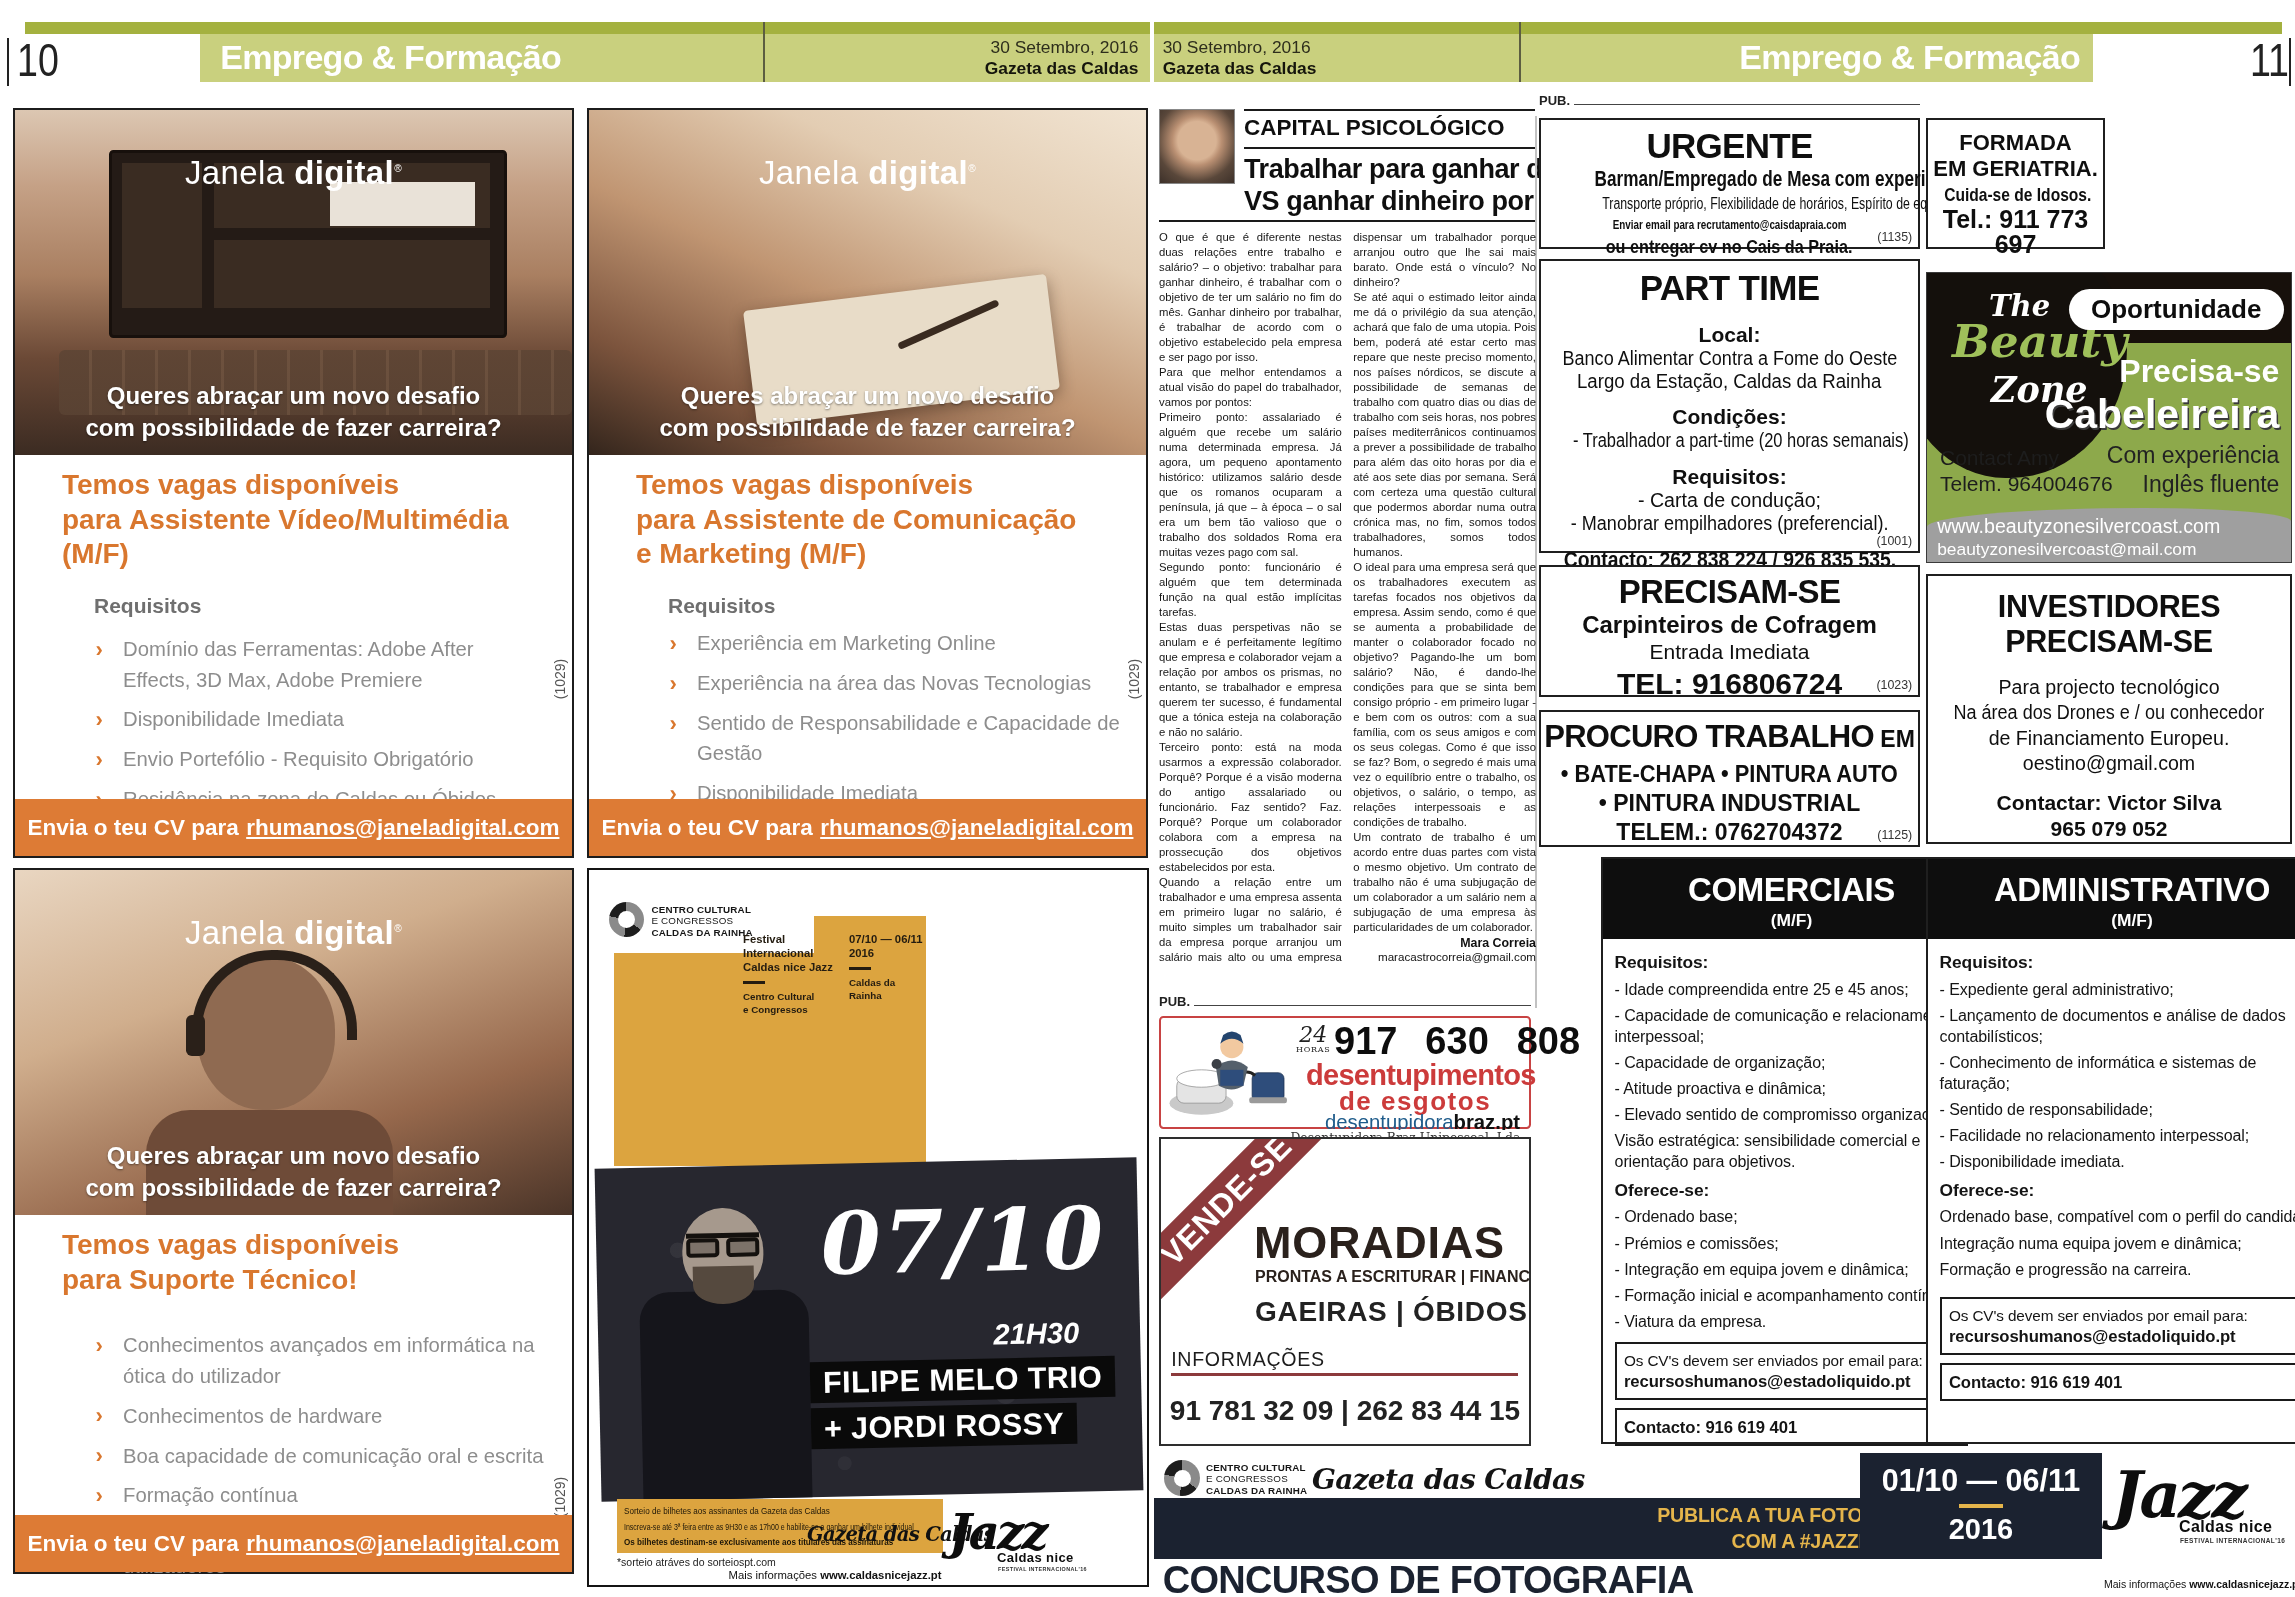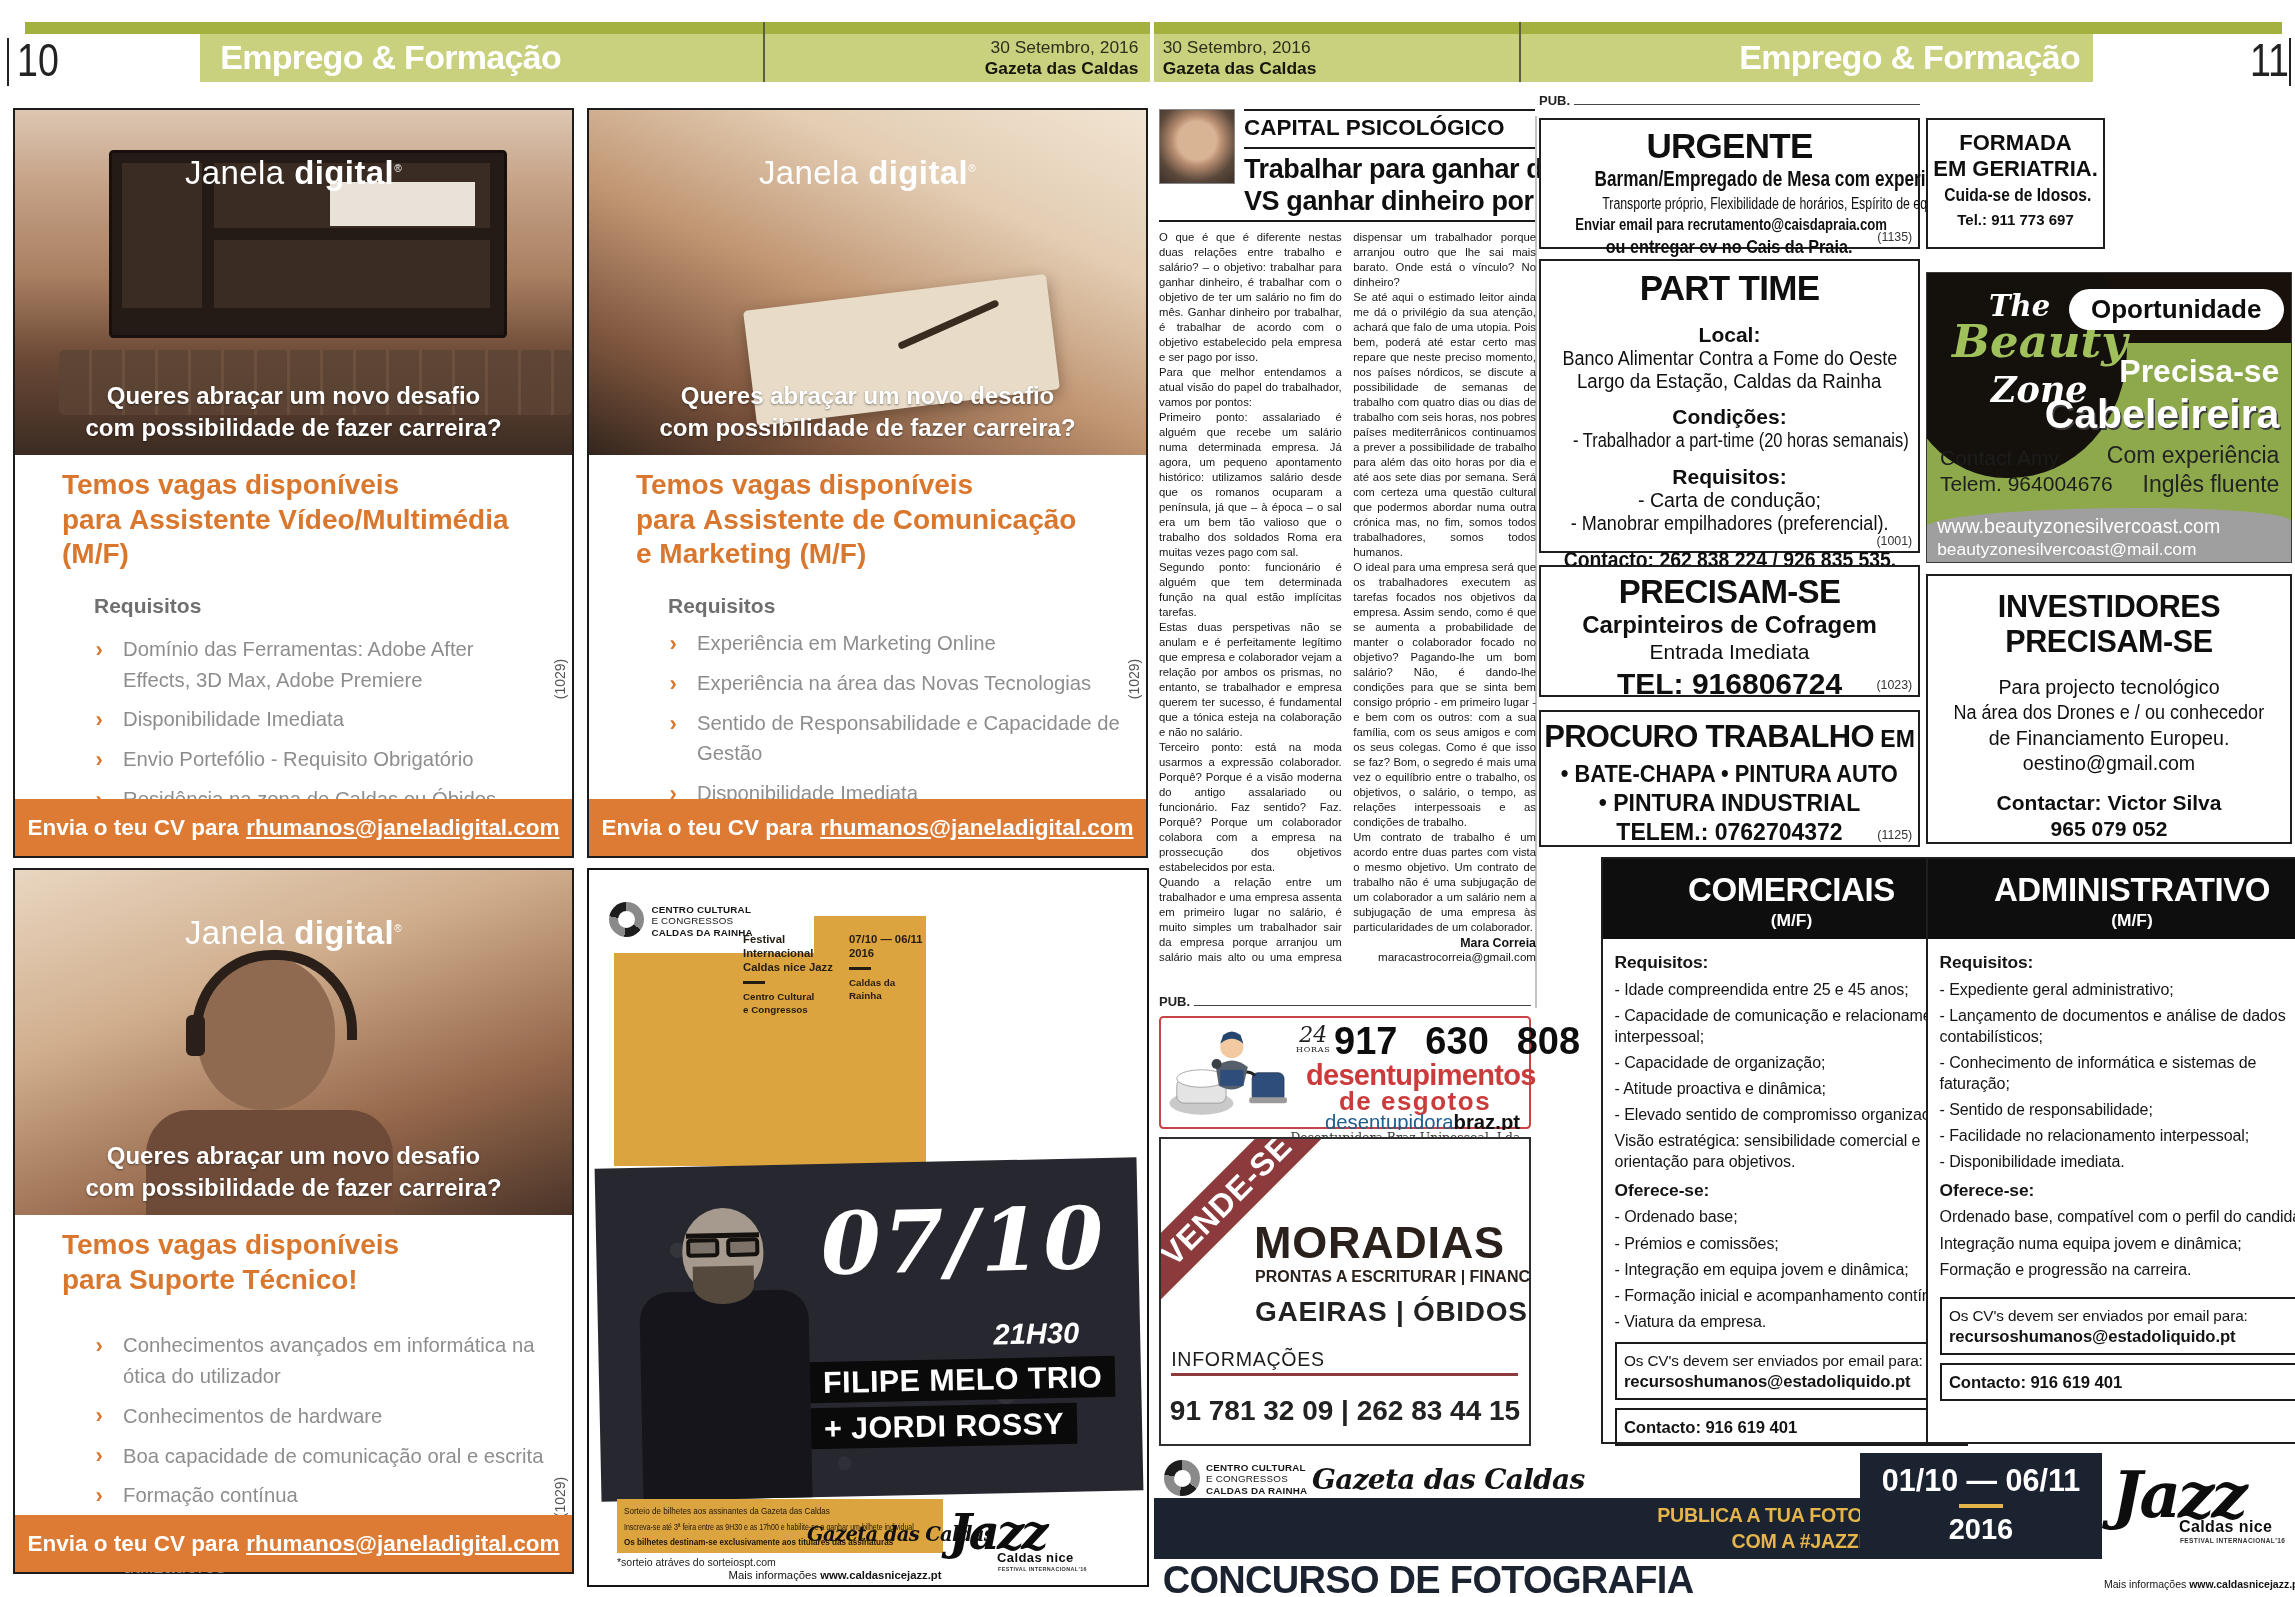--- a/index.html
+++ b/index.html
@@ -374,21 +374,21 @@
   </div>
   <div class="publine" style="left:1539px;top:93px;width:381px;">
     <span class="p">PUB.</span>
       <span class="l"></span>
   </div>
 
   <div class="cbox" style="left:1539px;top:118px;width:381px;height:131px;">
     <div class="t-urg">URGENTE</div>
     <div style="font-size:22px;font-weight:800;line-height:28px;"><span class="sqz" style="--sx:.78;">Barman/Empregado de Mesa com experiência.</span></div>
     <div style="font-size:16.7px;line-height:21px;"><span class="sqz" style="--sx:.74;">Transporte próprio, Flexibilidade de horários, Espírito de equipa</span></div>
-    <div style="font-size:16px;font-weight:700;line-height:22px;"><span class="sqz" style="--sx:.82;">Enviar email para recrutamento@caisdapraia.com</span></div>
+    <div style="font-size:12px;font-weight:700;line-height:22px;"><span class="sqz" style="--sx:.82;">Enviar email para recrutamento@caisdapraia.com</span></div>
     <div style="font-size:18px;font-weight:700;line-height:22px;"><span class="sqz" style="--sx:.9;">ou entregar cv no Cais da Praia.</span></div>
     <span class="code">(1135)</span>
   </div>
 
   <div class="cbox" style="left:1539px;top:259px;width:381px;height:294px;">
     <div class="t-urg" style="margin-top:7.3px;">PART TIME</div>
     <div class="lbl" style="margin-top:14.5px;">Local:</div>
     <div class="bodyl"><span class="sqz" style="--sx:.92;">Banco Alimentar Contra a Fome do Oeste</span></div>
     <div class="bodyl"><span class="sqz" style="--sx:.95;">Largo da Estação, Caldas da Rainha</span></div>
     <div class="lbl" style="margin-top:11.6px;">Condições:</div>
@@ -415,21 +415,21 @@
     <div style="font-size:23px;font-weight:800;line-height:29px;"><span class="sqz" style="--sx:.95;">• BATE-CHAPA • PINTURA AUTO</span></div>
     <div style="font-size:23px;font-weight:800;line-height:29px;">• PINTURA INDUSTRIAL</div>
     <div style="font-size:23px;font-weight:800;line-height:29px;">TELEM.:  0762704372</div>
     <span class="code">(1125)</span>
   </div>
 
   <div class="cbox" style="left:1926px;top:118px;width:179px;height:131px;">
     <div style="font-size:22px;font-weight:800;line-height:26px;margin-top:10.2px;">FORMADA</div>
     <div style="font-size:22px;font-weight:800;line-height:26px;">EM GERIATRIA.</div>
     <div style="font-size:19px;font-weight:800;line-height:25px;"><span class="sqz" style="--sx:.82;">Cuida-se de Idosos.</span></div>
-    <div style="font-size:15px;font-weight:800;line-height:25px;">Tel.: 911 773 697</div>
+    <div style="font-size:25px;font-weight:800;line-height:25px;">Tel.: 911 773 697</div>
   </div>
 
 
   <div id="beauty">
     <div class="darktop"></div>
     <div class="blob"></div>
     <div class="abs bz-script" style="left:62px;top:20.3px;color:#fff;font-size:29px;">The</div>
     <div class="abs bz-script" style="left:25px;top:48px;color:#9fc05a;font-size:45px;">Beauty</div>
     <div class="abs bz-script" style="left:64px;top:100px;color:#fff;font-size:35px;">Zone</div>
     <div class="pill">Oportunidade</div>

